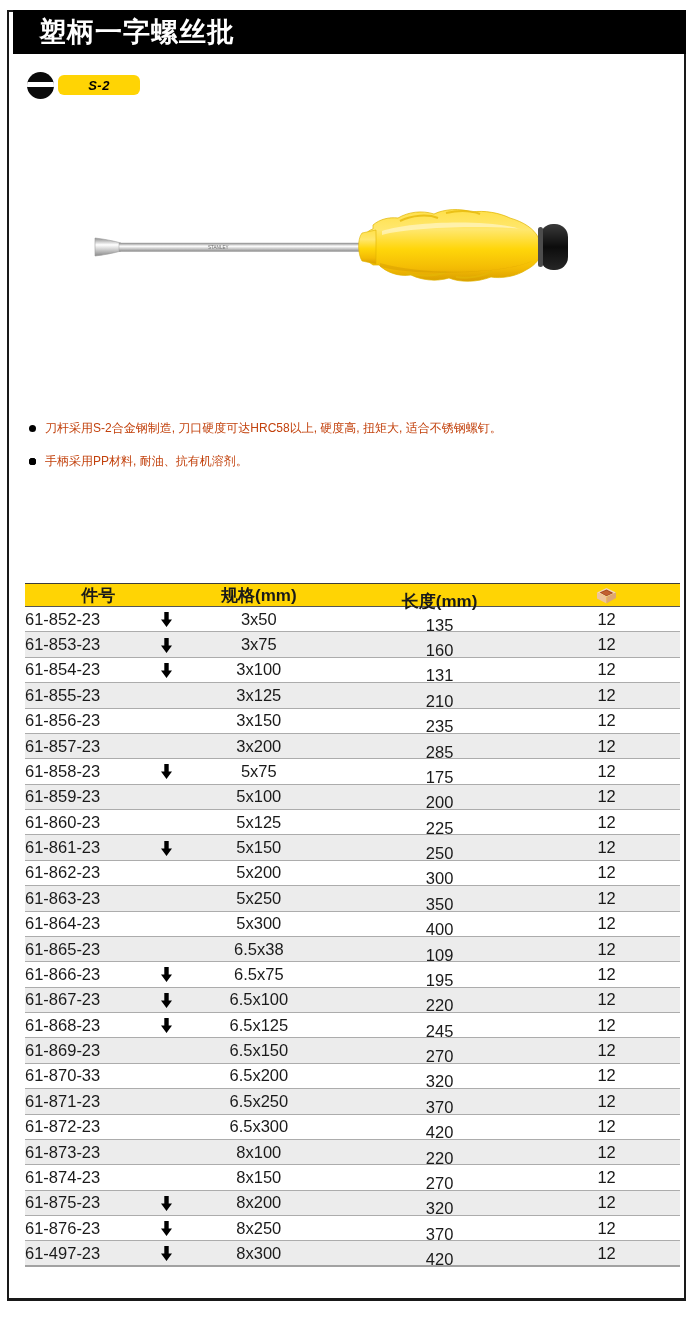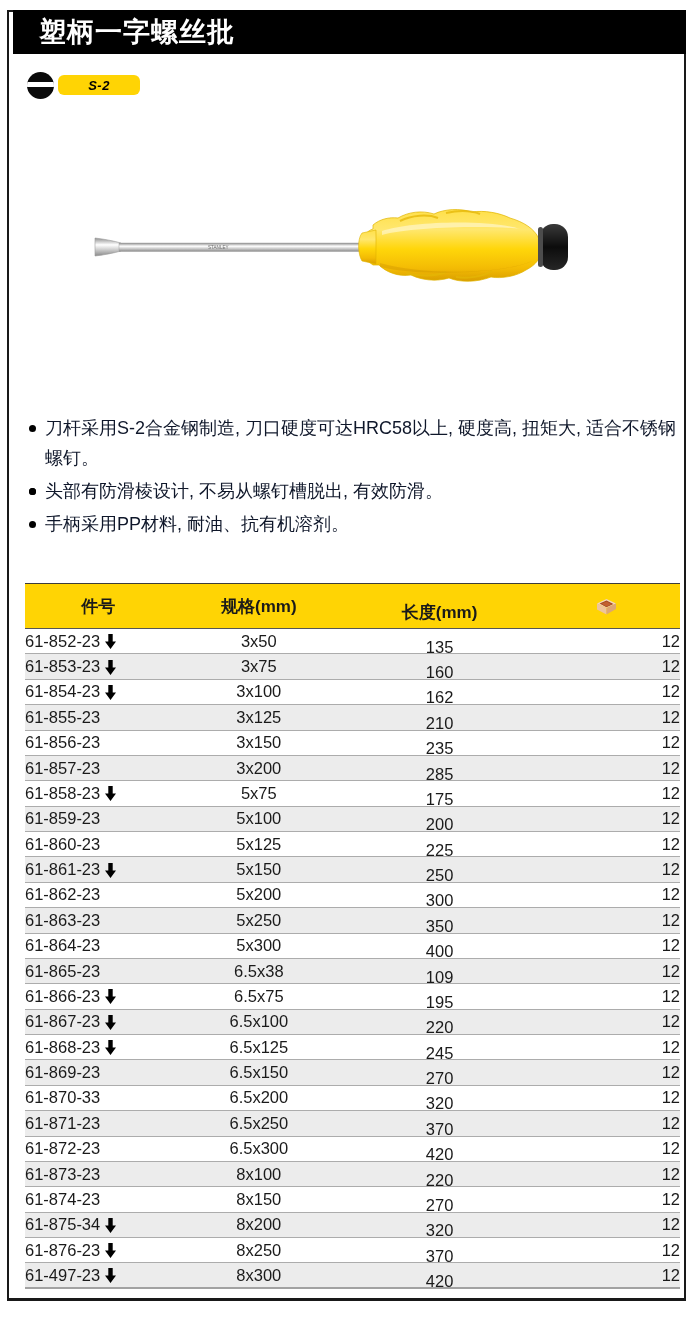--- a/index.html
+++ b/index.html
@@ -24,35 +24,35 @@
   
   .badge { position:absolute; left:49px; top:63px; width:82px; height:20px; border-radius:6px;
            display:flex; align-items:center; justify-content:center;
            font-weight:bold; font-style:italic; font-size:13px; color:#000; letter-spacing:.5px; }
 
   
   .driver { position:absolute; left:81px; top:193px; }
 
   
   .features { position:absolute; left:19px; top:401px; width:656px; list-style:none; }
-  .features li { position:relative; padding-left:17px; font-size:18px; line-height:30px;
-                 margin-bottom:3px; color:#0f172a; }
+  .features li { position:relative; padding-left:17px; font-size:12px; line-height:30px;
+                 margin-bottom:3px; color:#c2410c; }
   .features .dot { position:absolute; left:1px; top:12px; width:7px; height:7px;
                    background:#000; border-radius:50%; }
 
   
   .spec-table { position:absolute; left:16px; top:571px; width:655px; font-size:16.5px; }
-  .thead { display:flex; height:46px; align-items:center; font-weight:bold; font-size:17px;
+  .thead { display:flex; height:24px; align-items:center; font-weight:bold; font-size:17px;
            border-top:1px solid #3c3c3c; border-bottom:1px solid #565656; }
   .row   { display:flex; height:25.38px; align-items:center; border-bottom:1px solid #acacac; background:#fff; }
   .row.alt { background:#ececec; }
   .row:last-child { border-bottom:2px solid #a2a2a2; }
   .c  { text-align:center; }
-  .c1 { width:22.4%; } .c2 { width:26.6%; } .c3 { width:28.6%;margin-top:12px; } .c4 { width:22.4%;text-align:right; }
-  .part { display:flex; align-items:center; justify-content:flex-start; gap:5px; }
+  .c1 { width:22.4%; } .c2 { width:26.6%; } .c3 { width:28.6%;margin-top:12px; } .c4 { width:22.4%; }
+  .part { display:flex; align-items:center; justify-content:space-between; gap:5px; }
   .arr { flex:0 0 auto; margin-top:1px; }
   .arr path { fill:#000; }
   .cartonbox { display:block; margin:0 auto; }
 </style>
 </head>
 <body>
 
 <div class="canvas">
   <div class="page">
 
@@ -113,21 +113,21 @@
 
       <path fill="url(#gHandle)" stroke="#dfb300" stroke-width="0.6" d="M272 28 L286 25 L286 59 L272 56 C268 50 267 34 272 28 Z"></path>
 
       <rect x="450" y="19" width="28" height="46" rx="13" fill="url(#gCap)"></rect>
       <rect x="448" y="22" width="5" height="40" rx="2.5" fill="#4c4c4c"></rect>
     </svg>
 
     <ul class="features">
         <li><span class="dot"></span><span>刀杆采用S-2合金钢制造, 刀口硬度可达HRC58以上, 硬度高, 扭矩大, 适合不锈钢螺钉。</span></li>
         <li><span class="dot"></span></li>
-        <li><span class="dot"></span><span>头部有防滑棱设计, 不易从螺钉槽脱出, 有效防滑。</span></li>
+        <li><span class="dot"></span></li>
         <li><span class="dot"></span><span>手柄采用PP材料, 耐油、抗有机溶剂。</span></li>
       </ul>
 
     <div class="spec-table">
       <div class="thead" id="thead" style="background: rgb(255, 212, 4);">
         <div class="c c1">件号</div>
         <div class="c c2">规格(mm)</div>
         <div class="c c3">长度(mm)</div>
         <div class="c c4">
           <svg class="cartonbox" width="23" height="17" viewBox="0 0 23 17">
@@ -163,21 +163,21 @@
             <div class="c c4">12</div>
           </div>
           <div class="row">
             <div class="c c1 part">
               <span>61-854-23</span>
               <svg class="arr" width="11" height="15" viewBox="0 0 11 15">
                 <path d="M3.3 0h4.4v7.4H11L5.5 15 0 7.4h3.3z"></path>
               </svg>
             </div>
             <div class="c c2">3x100</div>
-            <div class="c c3">162</div>
+            <div class="c c3">131</div>
             <div class="c c4">12</div>
           </div>
           <div class="row alt">
             <div class="c c1 part">
               <span>61-855-23</span>
             </div>
             <div class="c c2">3x125</div>
             <div class="c c3">210</div>
             <div class="c c4">12</div>
           </div>
@@ -343,21 +343,21 @@
           <div class="row">
             <div class="c c1 part">
               <span>61-874-23</span>
             </div>
             <div class="c c2">8x150</div>
             <div class="c c3">270</div>
             <div class="c c4">12</div>
           </div>
           <div class="row alt">
             <div class="c c1 part">
-              <span>61-875-34</span>
+              <span>61-875-23</span>
               <svg class="arr" width="11" height="15" viewBox="0 0 11 15">
                 <path d="M3.3 0h4.4v7.4H11L5.5 15 0 7.4h3.3z"></path>
               </svg>
             </div>
             <div class="c c2">8x200</div>
             <div class="c c3">320</div>
             <div class="c c4">12</div>
           </div>
           <div class="row">
             <div class="c c1 part">

